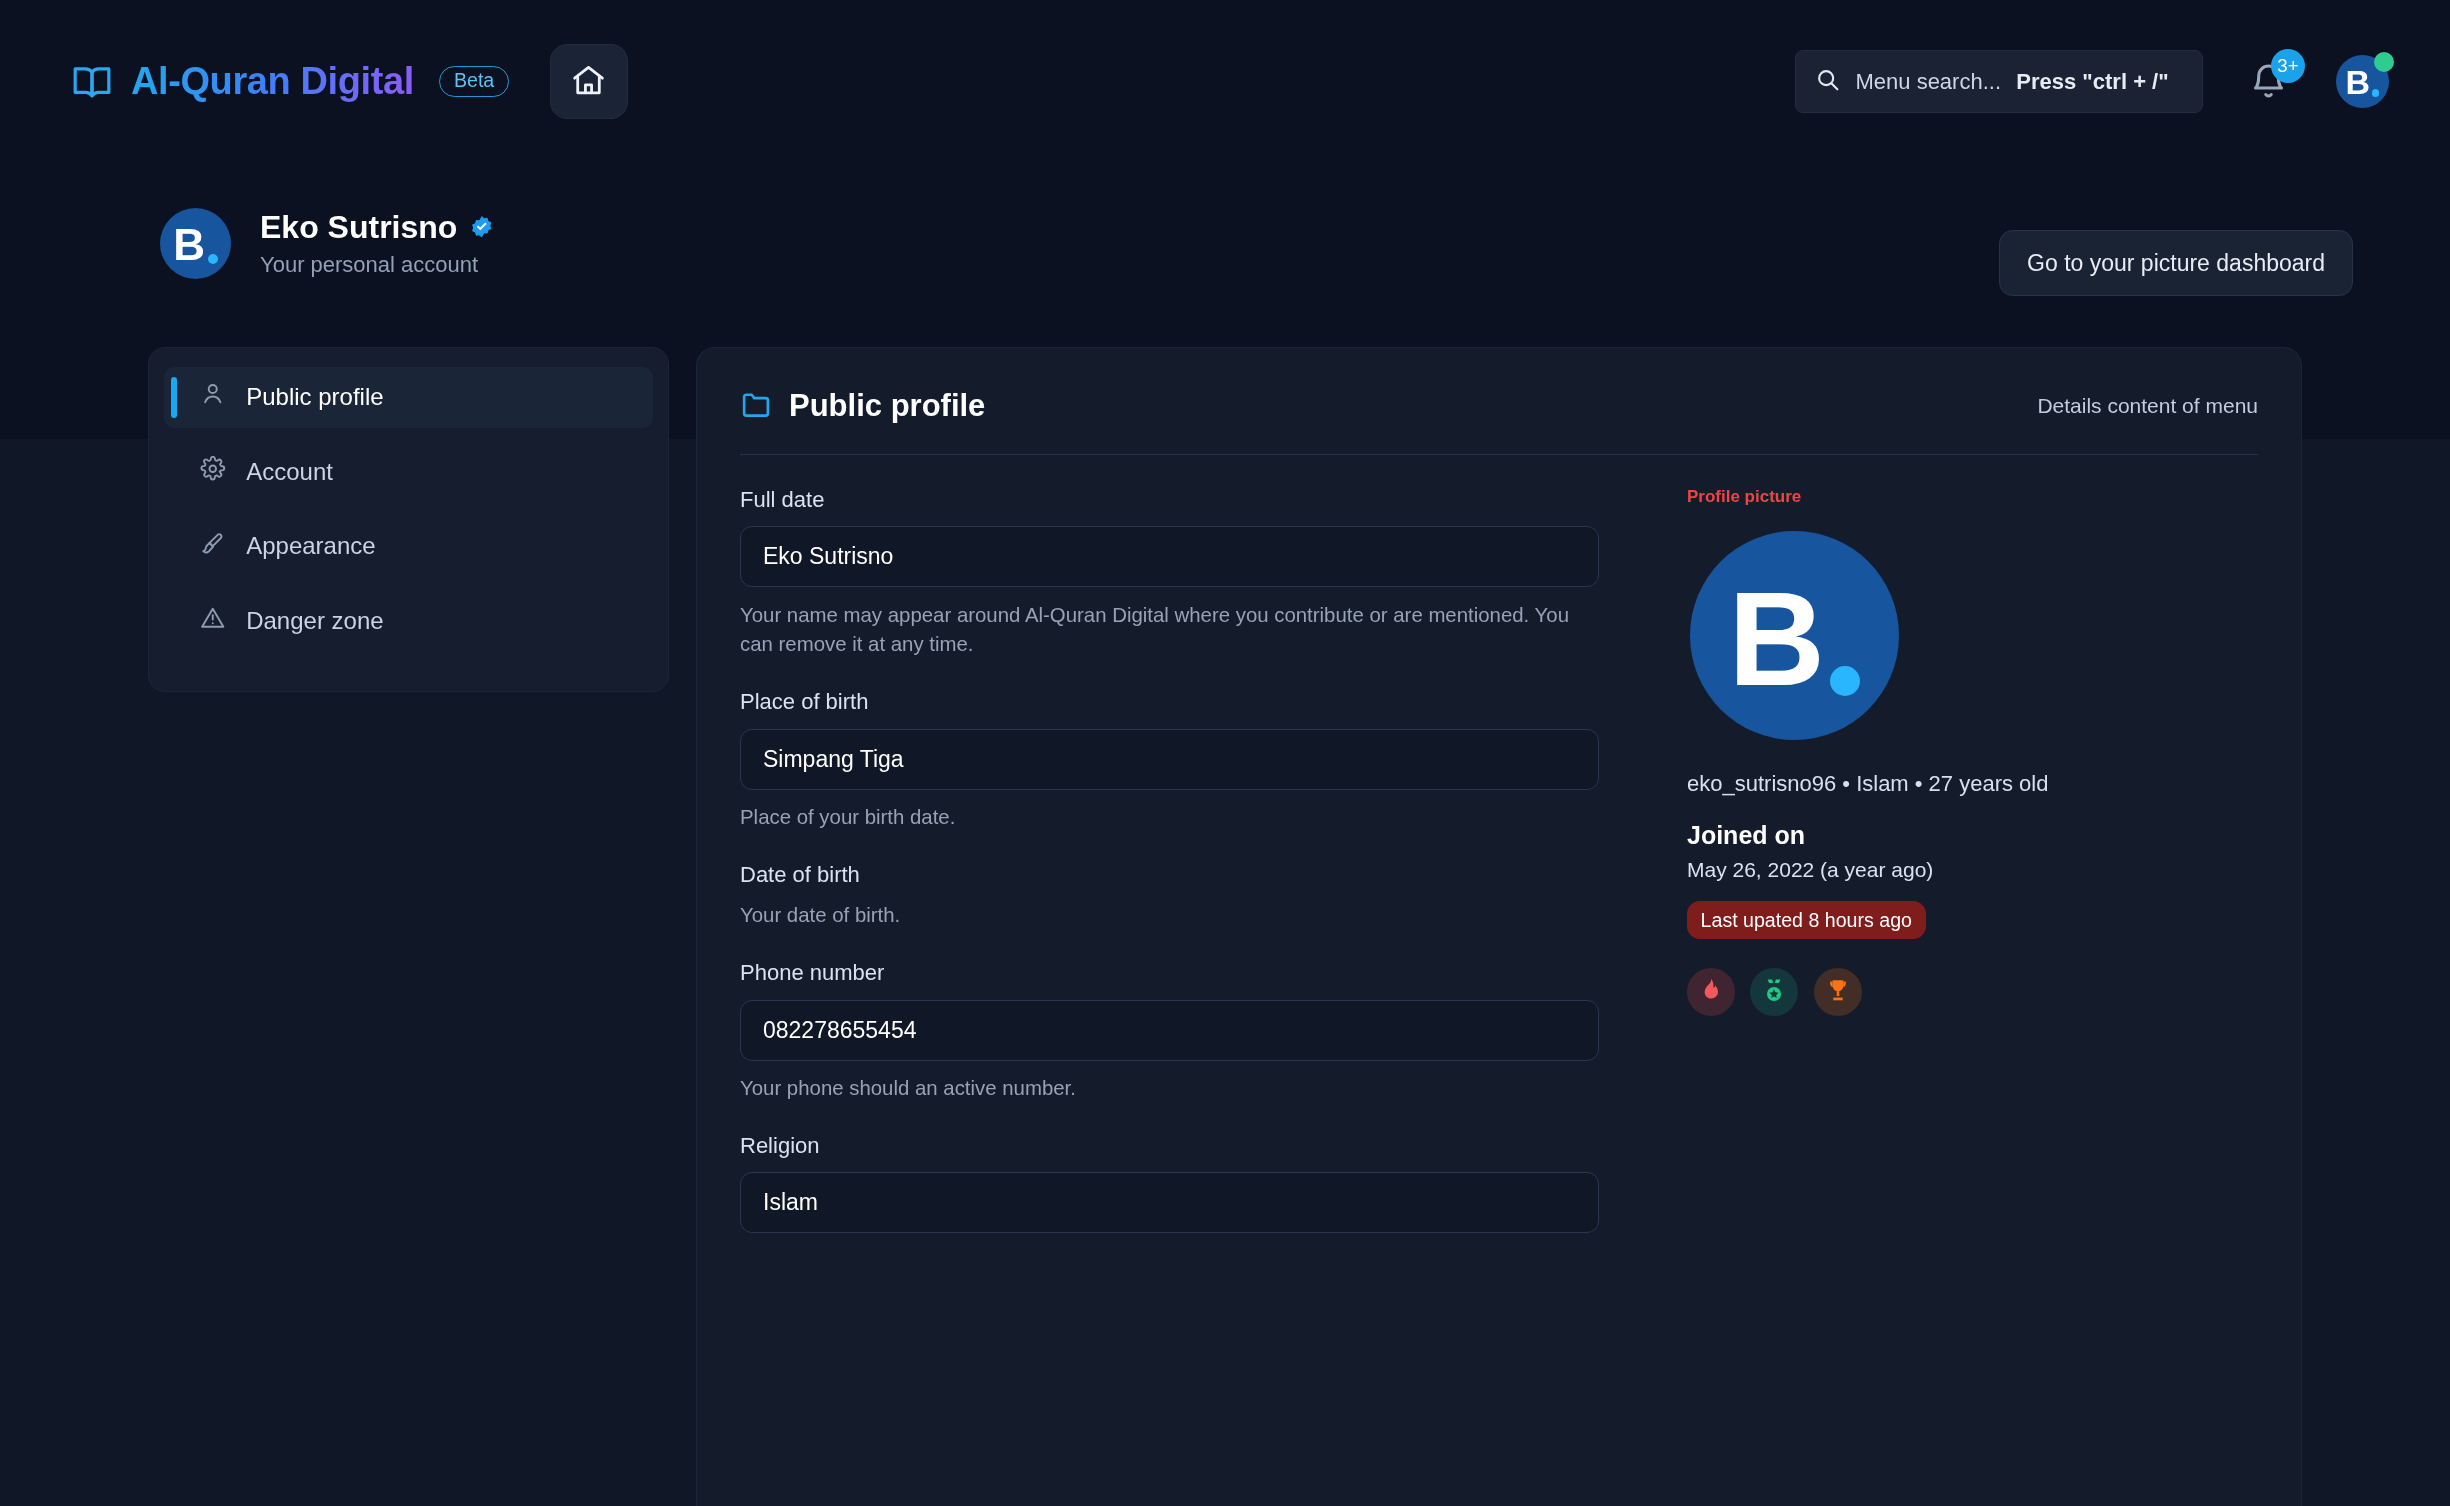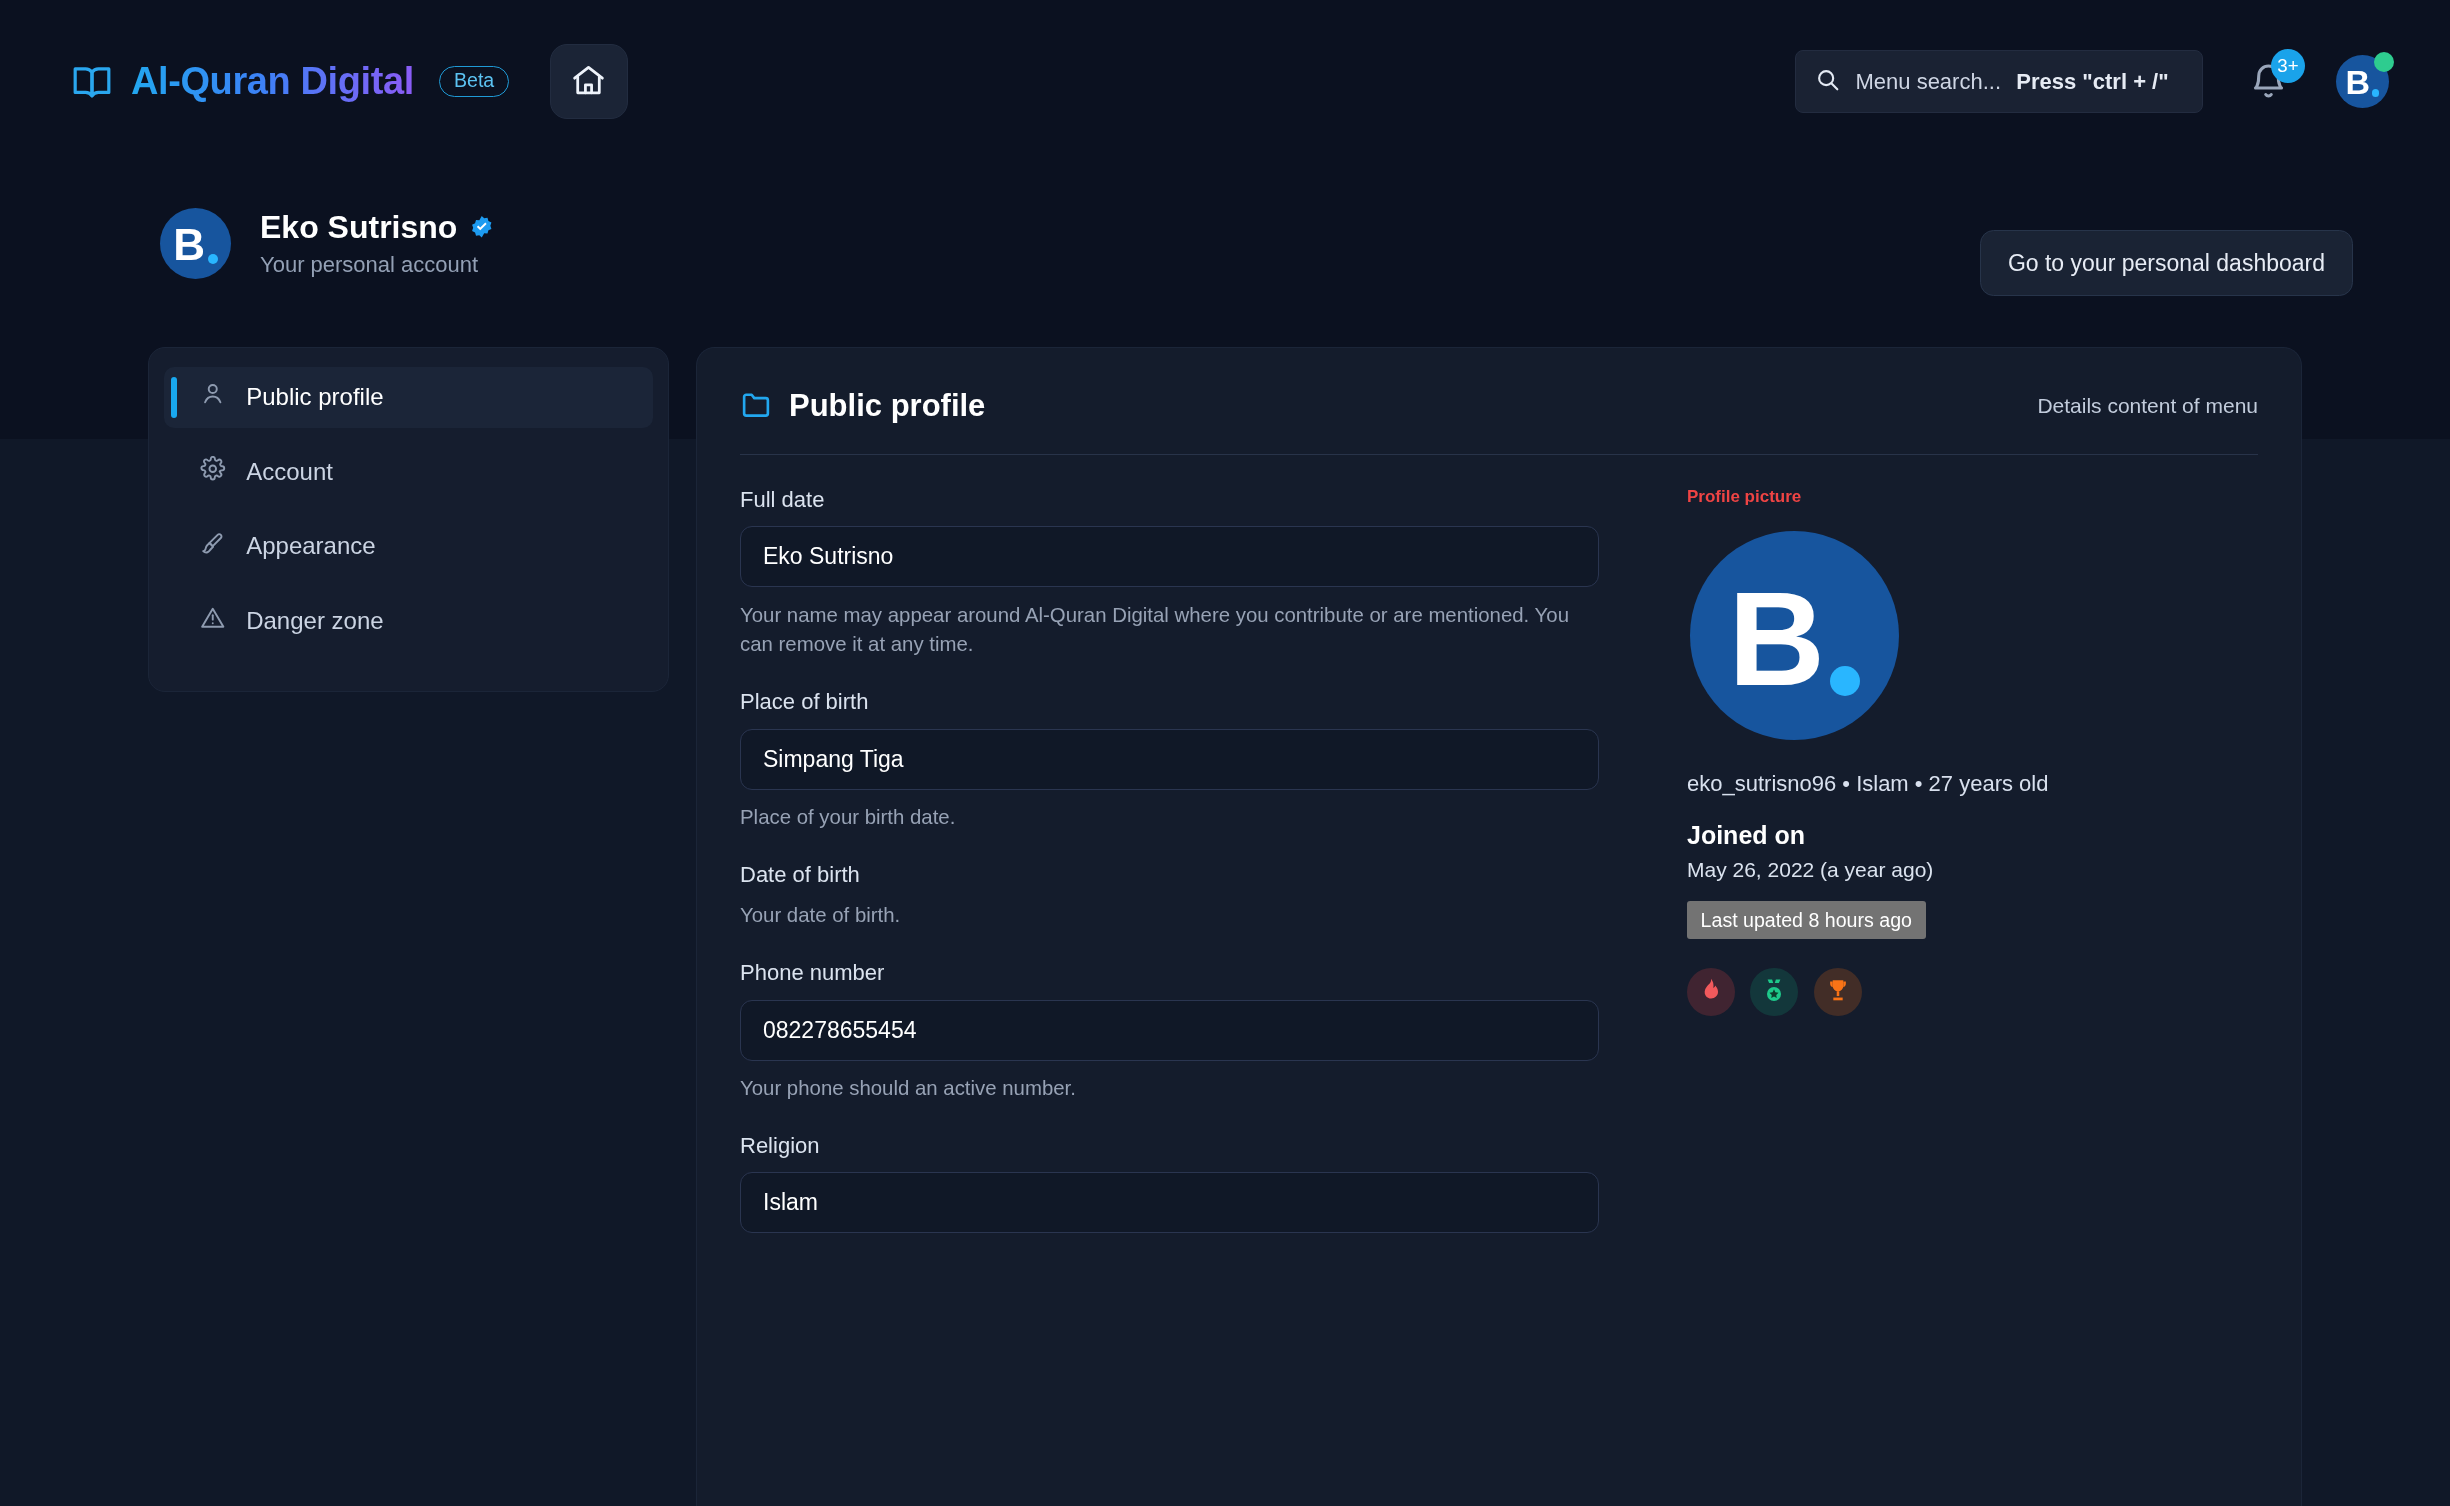--- a/index.html
+++ b/index.html
@@ -138,22 +138,22 @@
     width: 209px; height: 209px; border-radius: 50%; background: #17559e;
     display: flex; align-items: center; justify-content: center;
     margin: 24px 0 0 2.6px; cursor: pointer;
   }
   .pic-circle .ltr { color: #fff; font-size: 134px; font-weight: 700; line-height: 1; margin-top: 6.8px;}
   .pic-circle .dot { width: 30px; height: 30px; border-radius: 50%; background: #29b6ff; align-self:flex-end; margin-bottom: 44px; margin-left: 5.1px;}
   .meta-line { font-size: 22px; color: #d8e0ee; margin-top: 31px; }
   .joined-t { font-size: 25px; color: #fff; font-weight: 700; margin-top: 24px; }
   .joined-d { font-size: 21px; color: #dbe3ef; margin-top: 8.5px; }
   .upd-badge {
-    display: inline-flex; align-items: center; background: #737373; color: #fff;
-    font-size: 19.6px; border-radius: 3px; padding: 7.7px 13.6px; margin-top: 18.7px;
+    display: inline-flex; align-items: center; background: #7f1d1d; color: #fff;
+    font-size: 19.6px; border-radius: 13px; padding: 7.7px 13.6px; margin-top: 18.7px;
   }
   .badges { display: flex; gap: 15.3px; margin-top: 29px; }
   .badge-c {
     width: 48px; height: 48px; border-radius: 50%; display: flex;
     align-items: center; justify-content: center; cursor: pointer;
   }
   .b-flame { background: rgba(239,68,68,.20); }
   .b-medal { background: rgba(16,185,129,.18); }
   .b-trophy{ background: rgba(249,115,22,.20); }
 </style>
@@ -227,21 +227,21 @@
           <svg class="verified" viewBox="0 0 24 24" fill="#1d9bf0">
             <path d="M12 1.8l2.3 2.1 3.1-.3.9 3 2.8 1.4-1 3 1 3-2.8 1.4-.9 3-3.1-.3L12 22.2 9.7 20.1l-3.1.3-.9-3-2.8-1.4 1-3-1-3 2.8-1.4.9-3 3.1.3z"></path>
             <path d="M10.6 15.4 7.4 12.2l1.3-1.3 1.9 1.9 4.7-4.7 1.3 1.3z" fill="#fff"></path>
           </svg>
         </span>
       </div>
       <div class="ph-sub">Your personal account</div>
     </div>
   </div>
 
-  <div class="dash-btn">Go to your personal dashboard</div>
+  <div class="dash-btn">Go to your picture dashboard</div>
 
   <div class="menu-card">
     <div class="menu-item">
       <span class="bar"></span>
       <span>
         <svg class="mi-icon" viewBox="0 0 24 24" fill="none" stroke="#8e9bb0" stroke-width="1.8" stroke-linecap="round">
           <circle cx="12" cy="7.5" r="3.8"></circle>
             <path d="M4.8 20c1.4-3.6 4-5.4 7.2-5.4s5.8 1.8 7.2 5.4"></path>
         </svg>
       </span>

